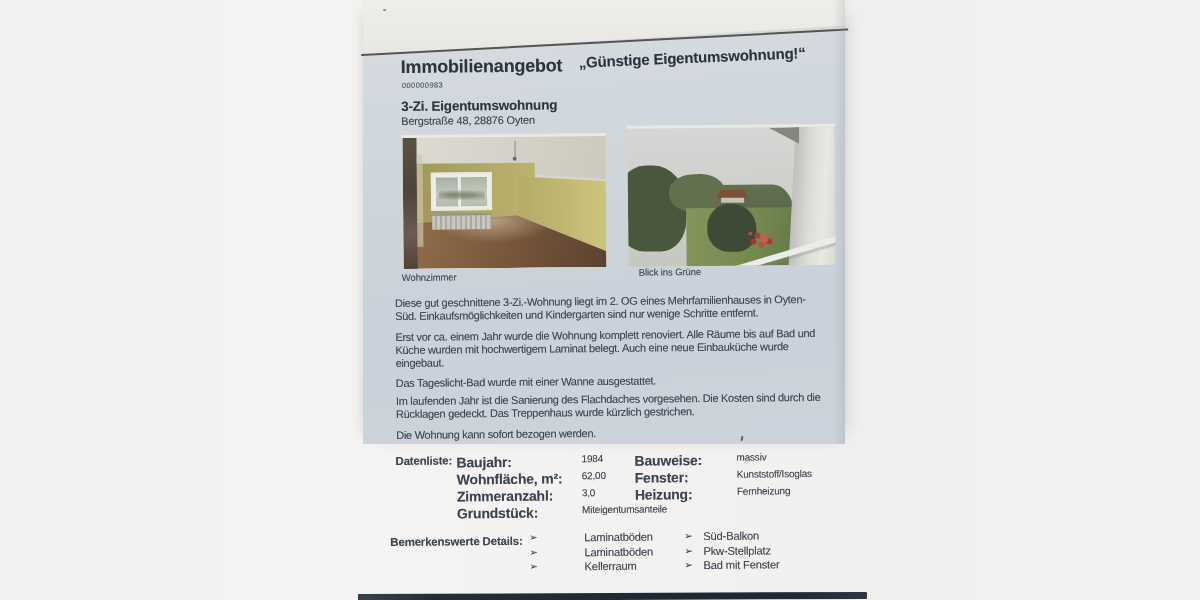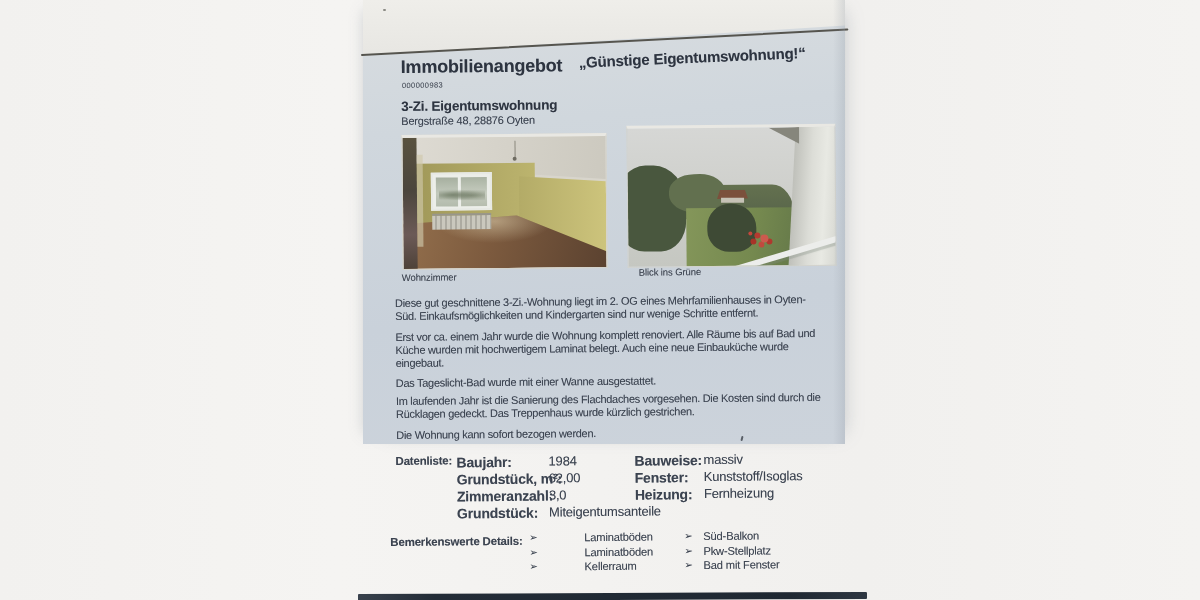--- a/index.html
+++ b/index.html
@@ -102,21 +102,21 @@
     transform:rotate(-16deg); box-shadow:0 3px 1px rgba(130,140,130,.35);}
   .photo-caption{position:absolute; font-size:9.5px; letter-spacing:-.1px; color:#3d4450;text-align:right;}
   .capL{left:39px; top:270px;}
   .capR{left:265px; top:267px;padding-left:11px;}
   
   .para{position:absolute; left:32px; width:448px; font-size:11px; line-height:13.2px; letter-spacing:-.3px; white-space:nowrap;}
   .para0{top:295px;} .para1{top:329px;} .para2{top:375px;} .para3{top:393px;} .para4{top:427px;}
   
   .dl-title{position:absolute; left:31px; top:453px; font-size:11.5px; font-weight:bold; letter-spacing:-.2px;}
   .dl-label{position:absolute; font-size:14px; font-weight:bold; letter-spacing:-.2px; white-space:nowrap;text-align:right;}
-  .dl-value{position:absolute; font-size:13px; letter-spacing:-.2px; white-space:nowrap;}
+  .dl-value{position:absolute; font-size:10px; letter-spacing:-.2px; white-space:nowrap;margin-left:33px;}
   .cl-lab{left:92px;} .cl-val{left:184px;} .cr-lab{left:270px;} .cr-val{left:339px;}
   .r0{top:453px;} .r1{top:470px;} .r2{top:487px;} .r3{top:504px;}
   
   .det-title{position:absolute; left:25px; top:534px; font-size:11.5px; font-weight:bold; letter-spacing:-.2px;}
   .det-arrow{position:absolute; font-size:10px; color:#3b4350;}
   .det-item{position:absolute; font-size:11.2px; letter-spacing:-.2px; white-space:nowrap;}
   .al{left:164px;} .tl{left:183px;margin-left:36px;} .ar{left:319px;} .tr{left:338px;}
   .d0{top:531px;} .d1{top:546px;} .d2{top:560px;}
   
   .bottombar{
@@ -191,21 +191,21 @@
         <div>Im laufenden Jahr ist die Sanierung des Flachdaches vorgesehen. Die Kosten sind durch die</div>
         <div>Rücklagen gedeckt. Das Treppenhaus wurde kürzlich gestrichen.</div>
       </div>
       <div class="para para4">
         <div>Die Wohnung kann sofort bezogen werden.</div>
       </div>
 
       <div class="dl-title">Datenliste:</div>
       <div class="dl-label cl-lab r0">Baujahr:</div>
       <div class="dl-value cl-val r0">1984</div>
-      <div class="dl-label cl-lab r1">Grundstück, m²:</div>
+      <div class="dl-label cl-lab r1">Wohnfläche, m²:</div>
       <div class="dl-value cl-val r1">62,00</div>
       <div class="dl-label cl-lab r2">Zimmeranzahl:</div>
       <div class="dl-value cl-val r2">3,0</div>
       <div class="dl-label cl-lab r3">Grundstück:</div>
       <div class="dl-value cl-val r3">Miteigentumsanteile</div>
       <div class="dl-label cr-lab r0">Bauweise:</div>
       <div class="dl-value cr-val r0">massiv</div>
       <div class="dl-label cr-lab r1">Fenster:</div>
       <div class="dl-value cr-val r1">Kunststoff/Isoglas</div>
       <div class="dl-label cr-lab r2">Heizung:</div>

